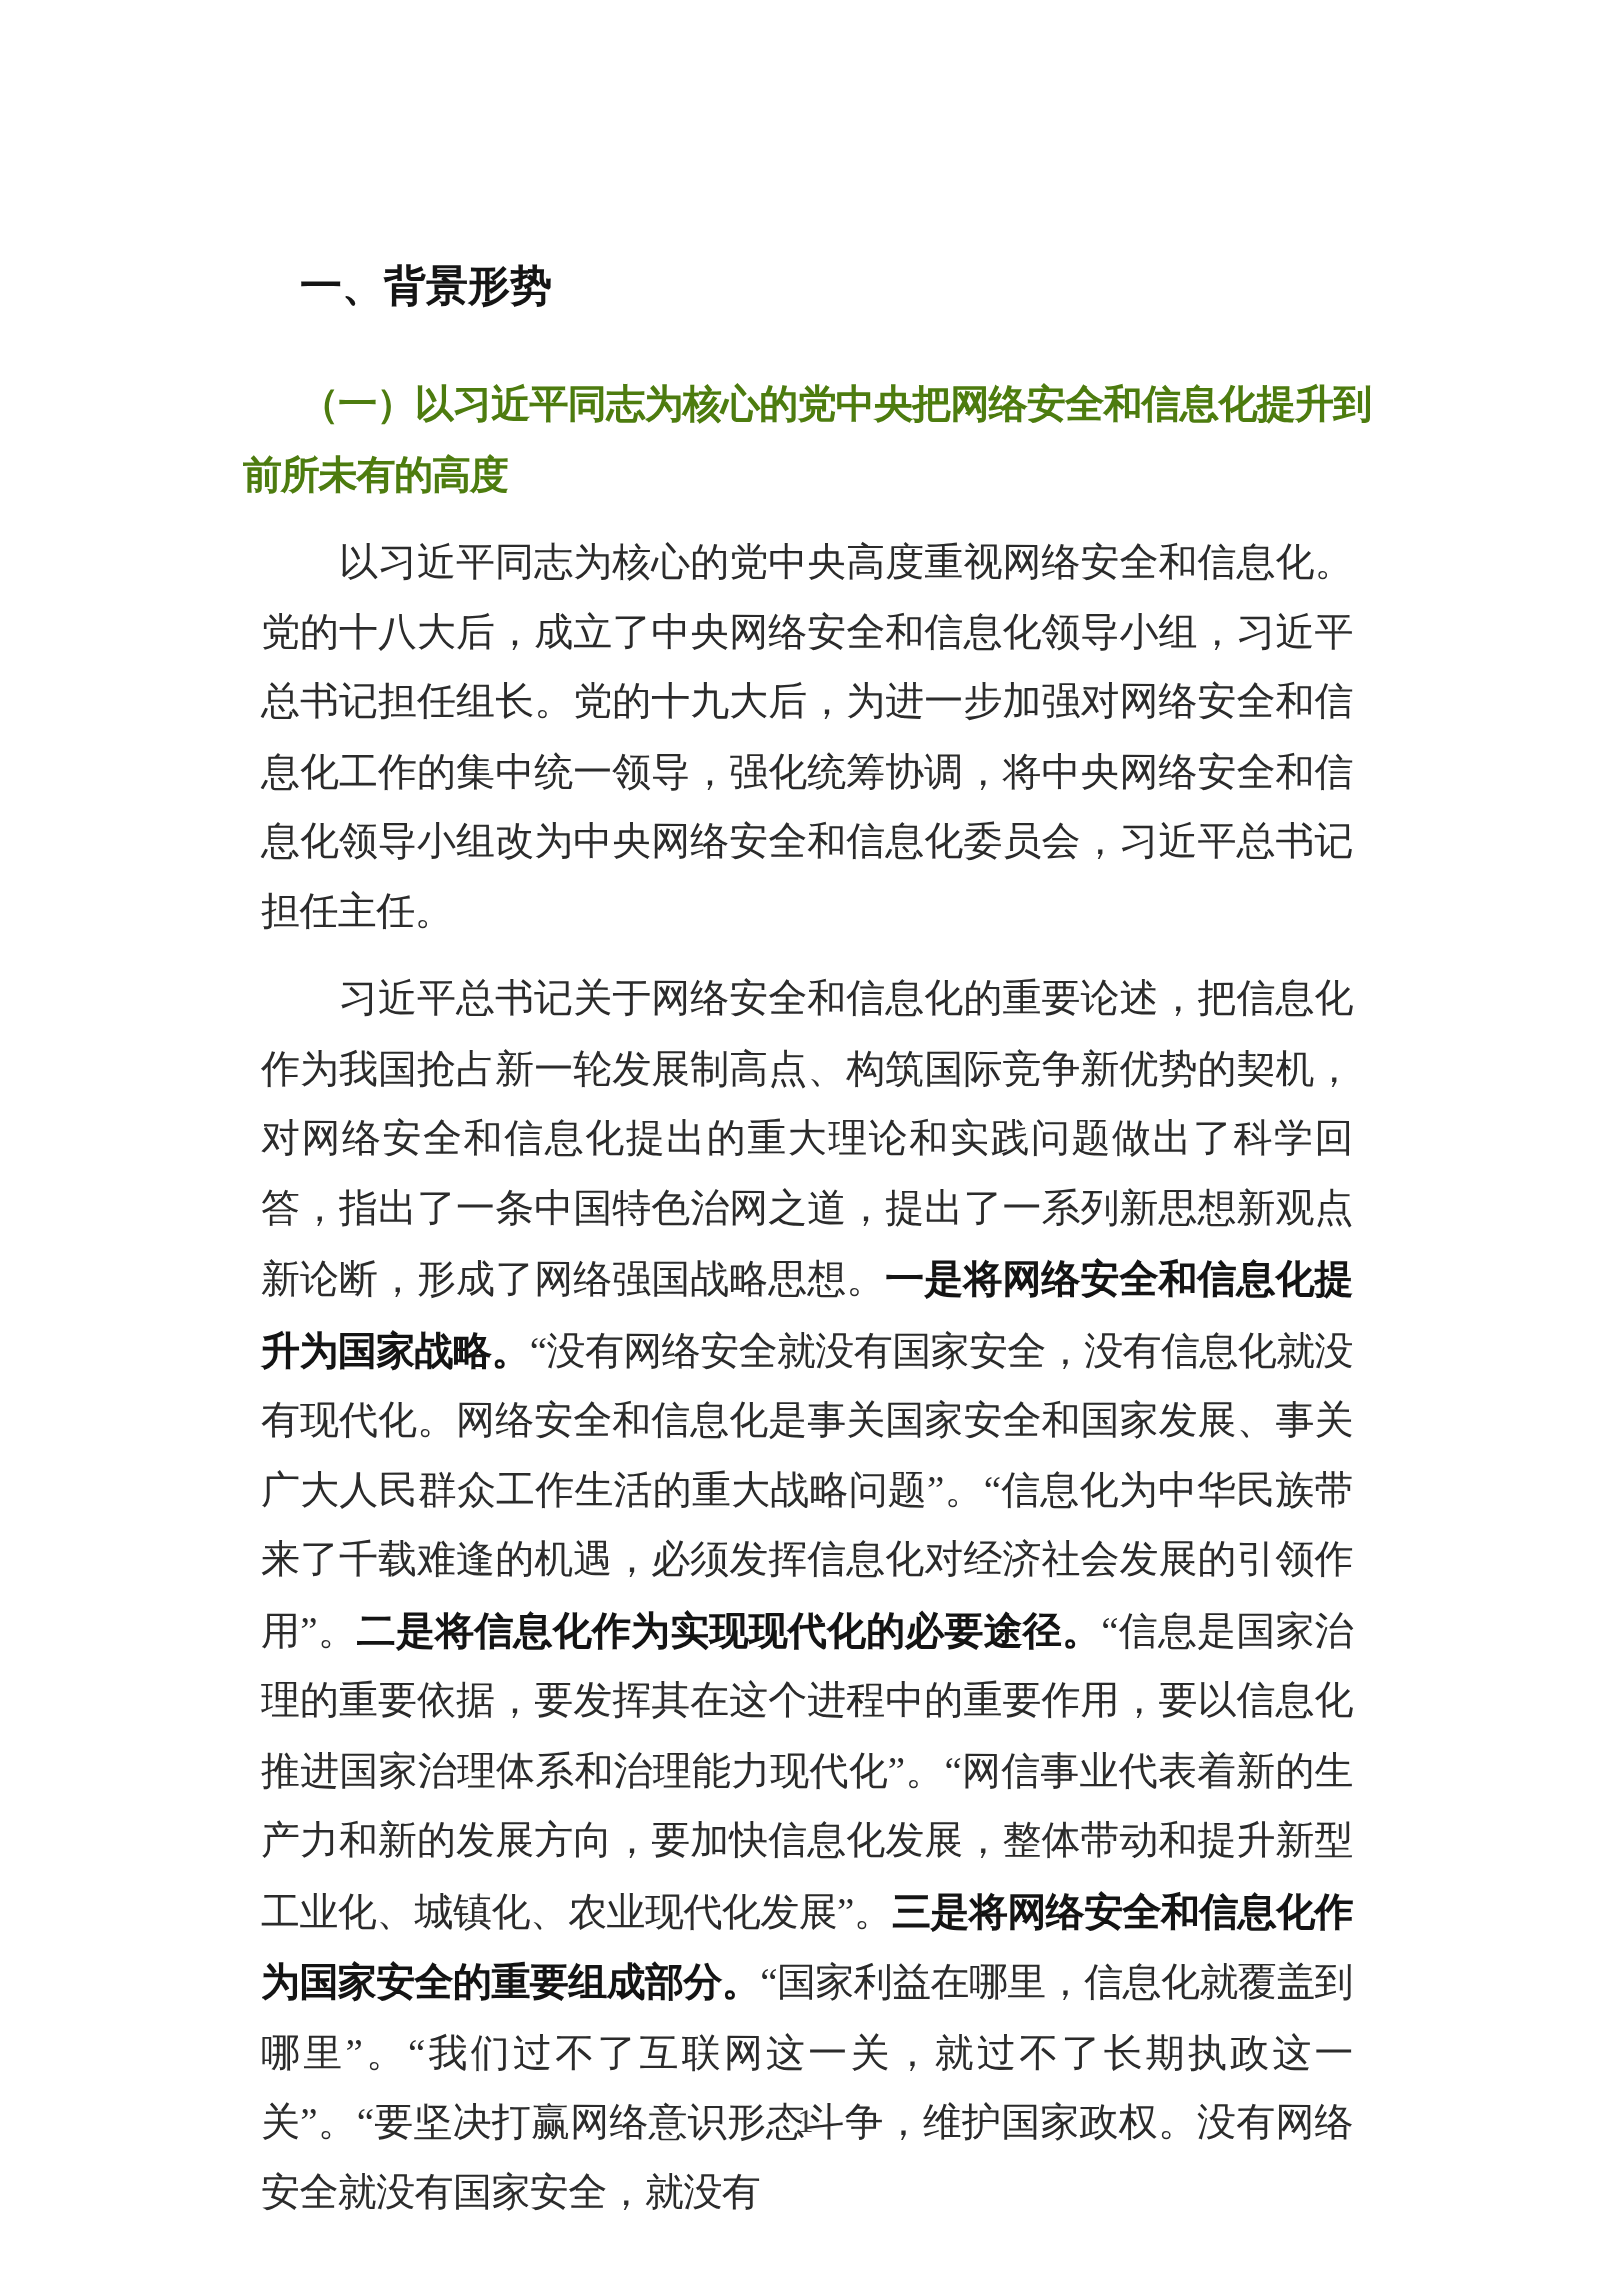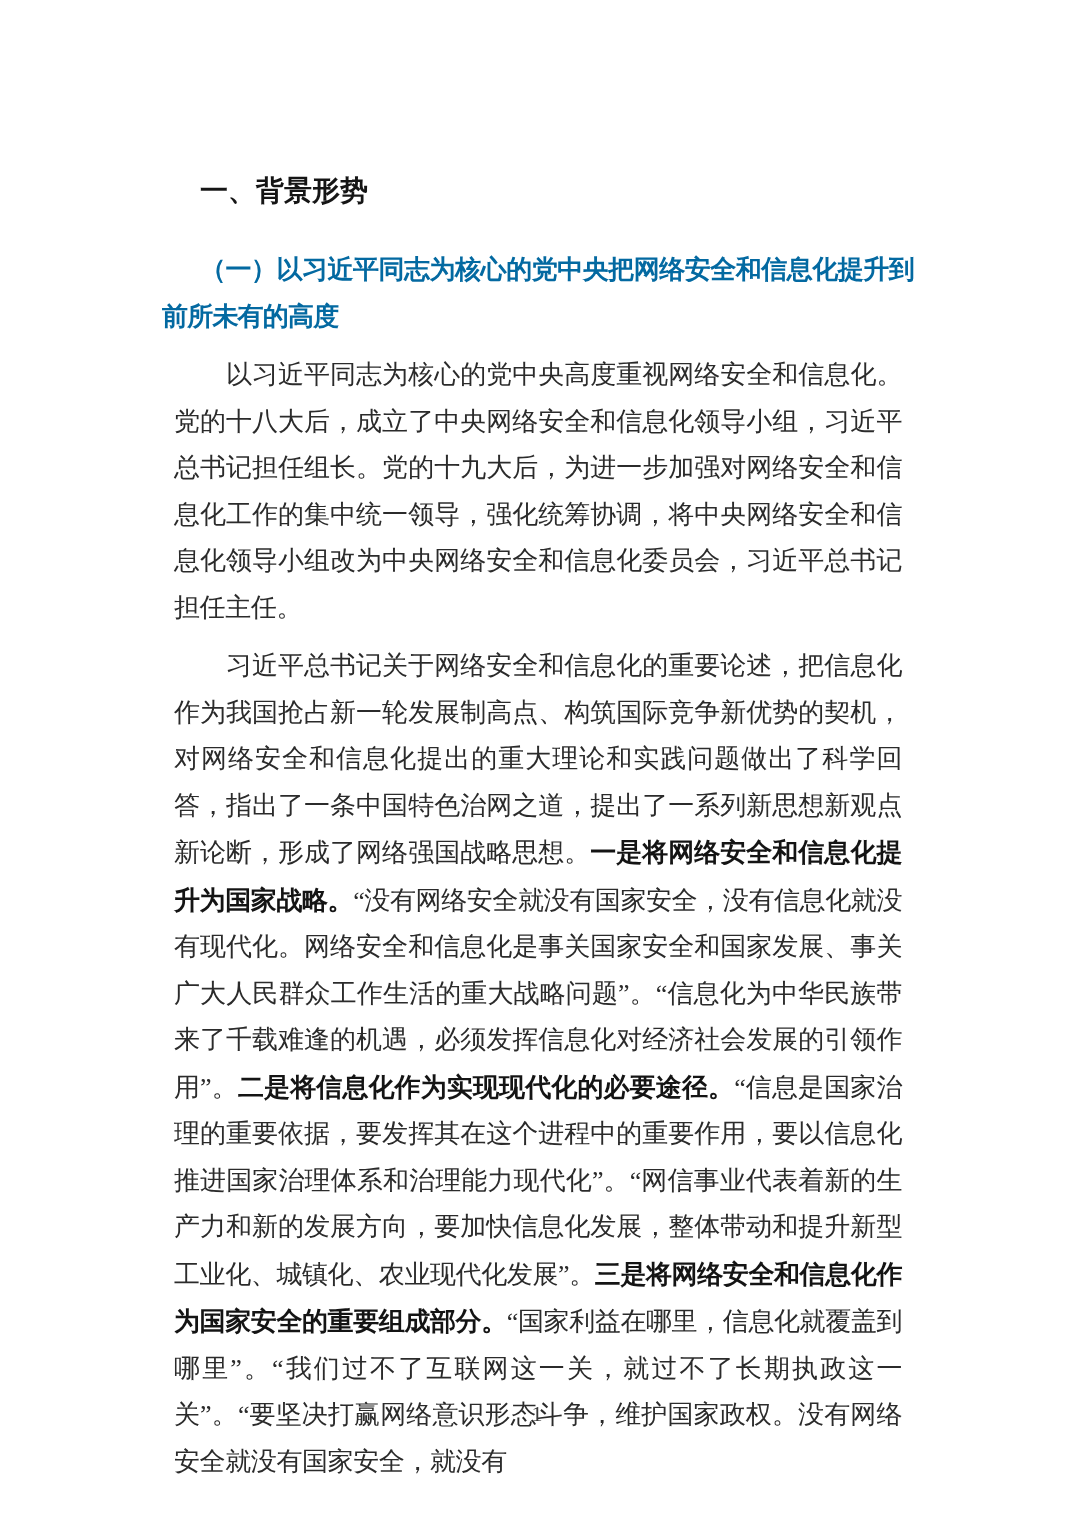--- a/index.html
+++ b/index.html
@@ -24,21 +24,21 @@
     color: #151515;
     font-size: 28px;
     line-height: 46px;
     text-indent: 38px;
     margin: 0 0 32px 0;
     white-space: nowrap;
   }
   .subsection-heading {
     font-family: "Liberation Sans", "DejaVu Sans", sans-serif;
     font-weight: 700;
-    color: #0369a1;
+    color: #4d7c0f;
     font-size: 26px;
     line-height: 47px;
     text-indent: 38px;
     letter-spacing: -0.8px;
     text-align: justify;
     margin: 0 0 6px 0;
   }
   .body-paragraph {
     font-size: 26px;
     line-height: 46.5px;

